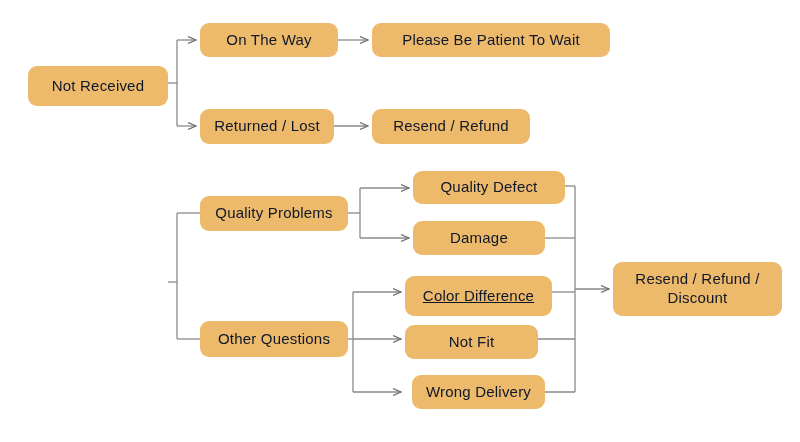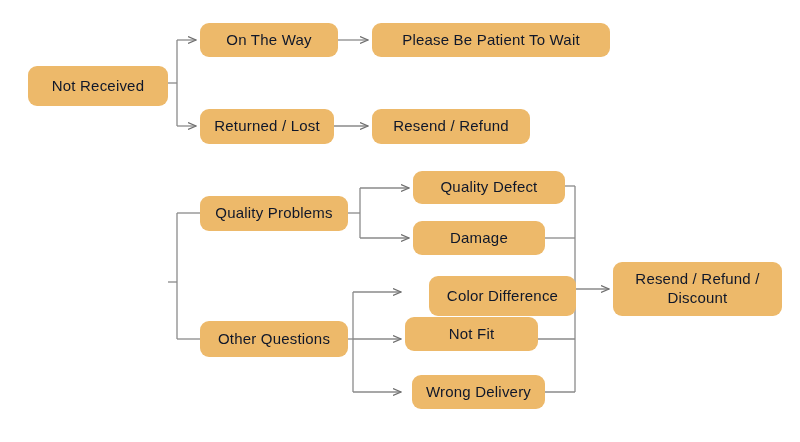--- a/index.html
+++ b/index.html
@@ -128,25 +128,25 @@
   </div>
 
   <div class="node" style="left:413px; top:171px; width:152px; height:33px;">
     <span class="node-label">Quality Defect</span>
   </div>
 
   <div class="node" style="left:413px; top:221px; width:132px; height:34px;">
     <span class="node-label">Damage</span>
   </div>
 
-  <div class="node" style="left:429px; top:276px; width:147px; height:40px;">
+  <div class="node" style="left:405px; top:276px; width:147px; height:40px;text-decoration:underline;">
     <span class="node-label">Color Difference</span>
   </div>
 
-  <div class="node" style="left:405px; top:317px; width:133px; height:34px;">
+  <div class="node" style="left:405px; top:325px; width:133px; height:34px;">
     <span class="node-label">Not Fit</span>
   </div>
 
   <div class="node" style="left:405px; top:375px; width:133px; height:34px;margin-left:7px;">
     <span class="node-label">Wrong Delivery</span>
   </div>
 
   <div class="node" style="left:613px; top:262px; width:169px; height:54px;">
     <span class="node-label">Resend / Refund /
 Discount</span>

